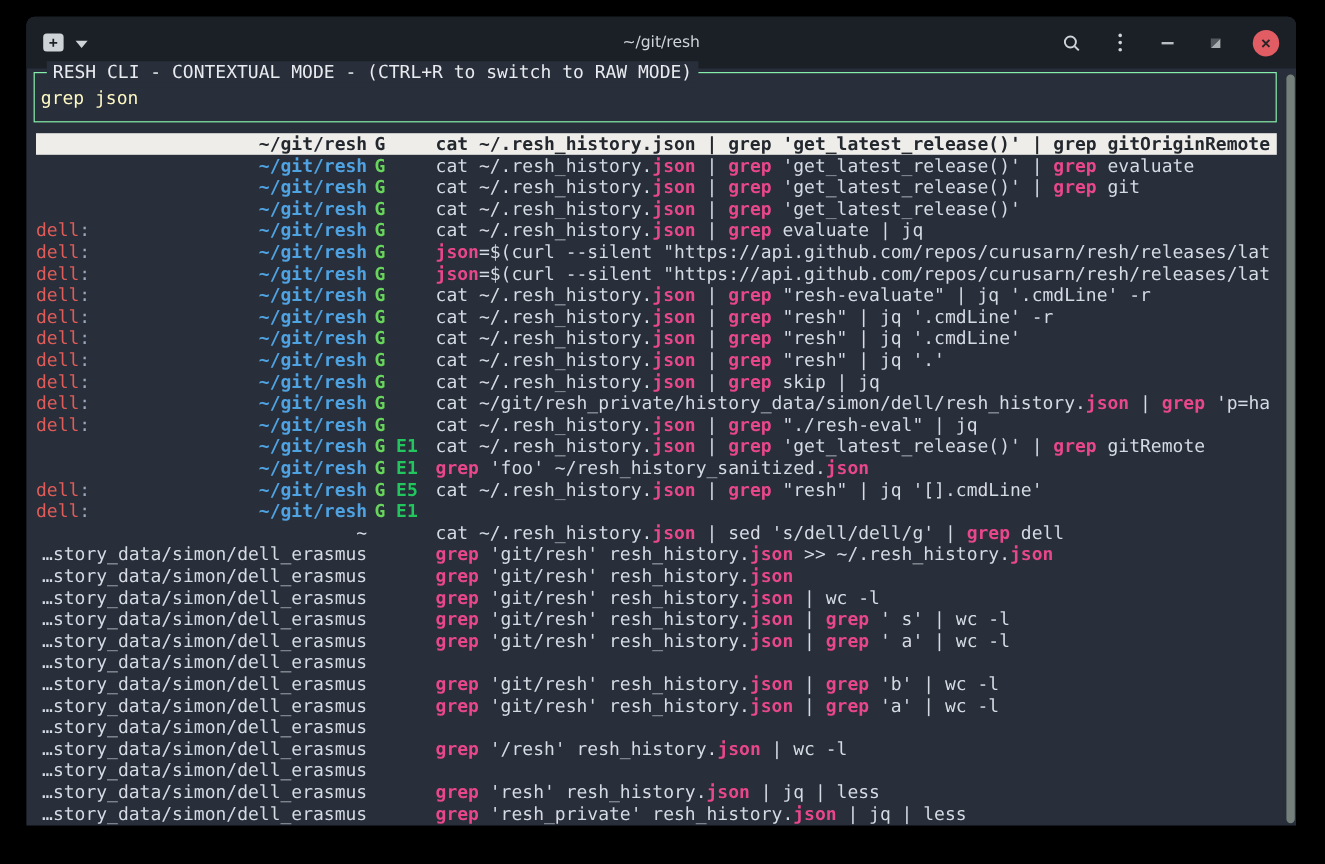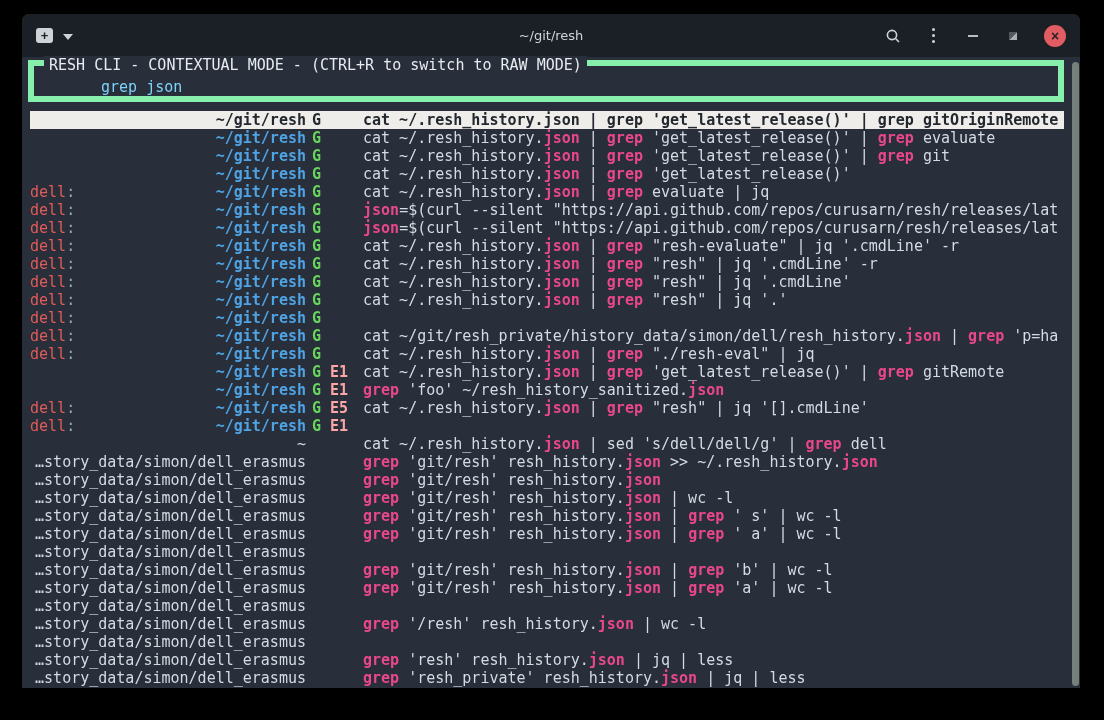--- a/index.html
+++ b/index.html
@@ -18,34 +18,34 @@
   .tb-title{position:absolute;left:0;right:0;text-align:center;pointer-events:none;color:#cfd4d9;}
   .tb-right{display:flex;align-items:center;gap:22px;z-index:2;}
   .tb-btn{background:none;border:none;padding:0;cursor:pointer;display:flex;align-items:center;justify-content:center;width:18px;height:18px;}
   .kebab{display:flex;flex-direction:column;gap:3px;align-items:center;}
   .kebab i{width:3px;height:3px;border-radius:50%;background:#ced3d8;display:block;}
   .min-glyph{width:10px;height:2px;background:#b9bec3;display:block;}
   .close-btn{width:22px;height:22px;border-radius:50%;background:#e25c63;border:none;cursor:pointer;
     display:flex;align-items:center;justify-content:center;color:#2a2427;font-size:14px;font-weight:bold;line-height:1;padding:0;}
   
   .content{position:relative;height:631px;font-family:"DejaVu Sans Mono",monospace;font-size:15px;line-height:18px;color:#d5dae3;}
-  .resh-box{position:relative;margin:3px 16px 0 6px;height:42px;border:6px solid #86efac;padding-left:28px;}
+  .resh-box{position:relative;margin:3px 16px 0 6px;height:42px;border:1px solid #86efac;}
   .box-title{position:absolute;top:-10px;left:10px;padding:0 5px;background:#282e3a;color:#e8ebef;white-space:pre;}
-  .query{padding:12px 0 0 5px;color:#7dd3fc;white-space:pre;margin-left:34px;}
+  .query{padding:12px 0 0 5px;color:#fef9c3;white-space:pre;}
   .rows{margin:9px 0 0 8px;width:1034px;}
   .row{display:flex;height:18px;white-space:pre;overflow:hidden;}
   .row .c1{width:276px;display:flex;justify-content:space-between;overflow:hidden;flex:none;}
   .row .c2{width:57px;padding-left:6px;flex:none;}
   .row .c3{flex:1;overflow:hidden;}
   .hn{color:#e05c58;}
   .hs{color:#9aa6bb;}
   .dir{color:#d5dae3;}
   .dir.cur{color:#4fa3e3;font-weight:bold;}
   .fg{color:#68d65c;font-weight:bold;}
-  .fe{color:#fca5a5;font-weight:bold;}
+  .fe{color:#22c55e;font-weight:bold;}
   .m{color:#e9478b;font-weight:bold;}
   .row.selected{background:#eeede9;}
   .row.selected .hn,.row.selected .hs,.row.selected .dir,.row.selected .fg,
   .row.selected .fe,.row.selected .m,.row.selected .c3{color:#23272e;font-weight:bold;}
   .scrollbar{position:absolute;top:2px;right:1px;width:7px;height:624px;border-radius:4px;background:#76807a;}
 </style>
 </head>
 <body>
 
 <div class="window">
@@ -143,20 +143,21 @@
     <div class="c3"><span>cat ~/.resh_history.</span><span class="m">json</span><span> | </span><span class="m">grep</span><span> "resh" | jq '.cmdLine'</span></div>
   </div>
         <div class="row">
     <div class="c1"><span class="host"><span class="hn">dell</span><span class="hs">:</span></span><span class="dir cur">~/git/resh</span></div>
     <div class="c2"><span class="fg">G</span></div>
     <div class="c3"><span>cat ~/.resh_history.</span><span class="m">json</span><span> | </span><span class="m">grep</span><span> "resh" | jq '.'</span></div>
   </div>
         <div class="row">
     <div class="c1"><span class="host"><span class="hn">dell</span><span class="hs">:</span></span><span class="dir cur">~/git/resh</span></div>
     <div class="c2"><span class="fg">G</span></div>
+    <div class="c3"><span>cat ~/.resh_history.</span><span class="m">json</span><span> | </span><span class="m">grep</span><span> skip | jq</span></div>
   </div>
         <div class="row">
     <div class="c1"><span class="host"><span class="hn">dell</span><span class="hs">:</span></span><span class="dir cur">~/git/resh</span></div>
     <div class="c2"><span class="fg">G</span></div>
     <div class="c3"><span>cat ~/git/resh_private/history_data/simon/dell/resh_history.</span><span class="m">json</span><span> | </span><span class="m">grep</span><span> 'p=ha</span></div>
   </div>
         <div class="row">
     <div class="c1"><span class="host"><span class="hn">dell</span><span class="hs">:</span></span><span class="dir cur">~/git/resh</span></div>
     <div class="c2"><span class="fg">G</span></div>
     <div class="c3"><span>cat ~/.resh_history.</span><span class="m">json</span><span> | </span><span class="m">grep</span><span> "./resh-eval" | jq</span></div>

